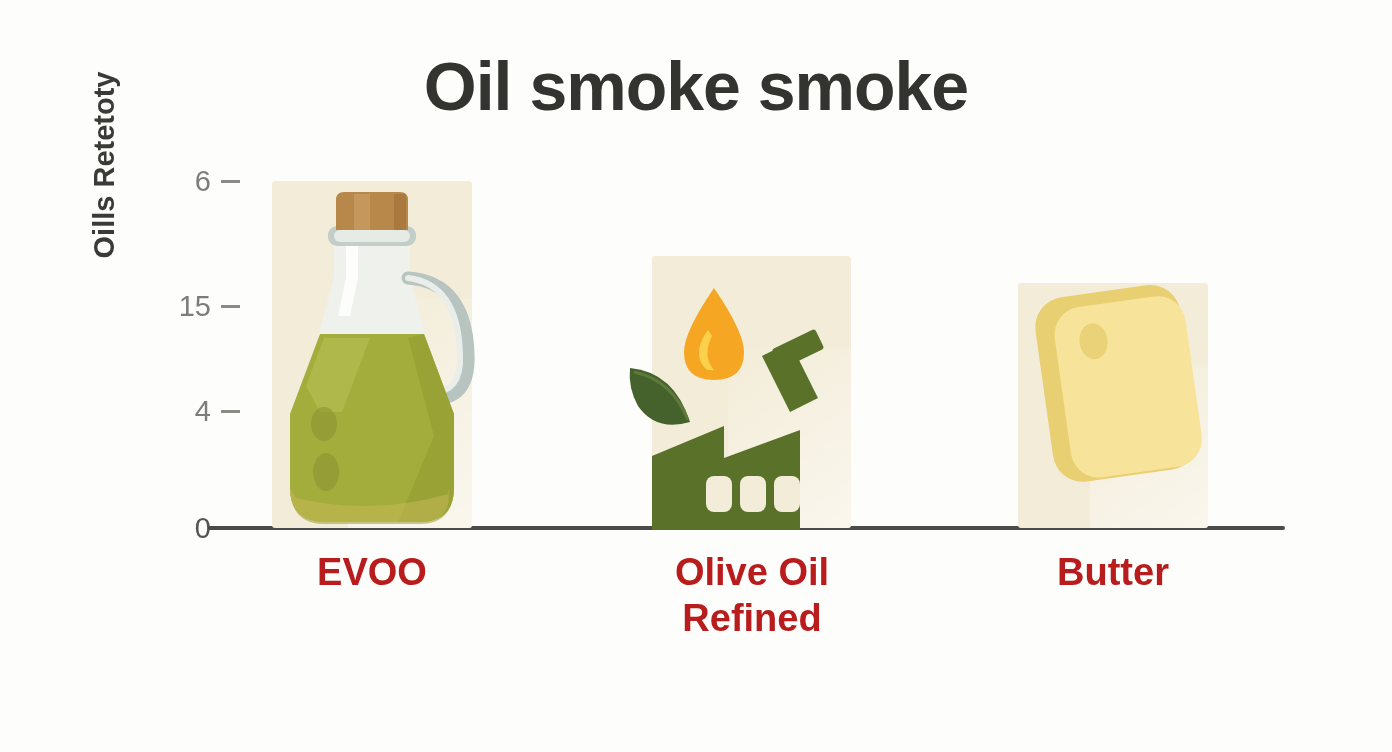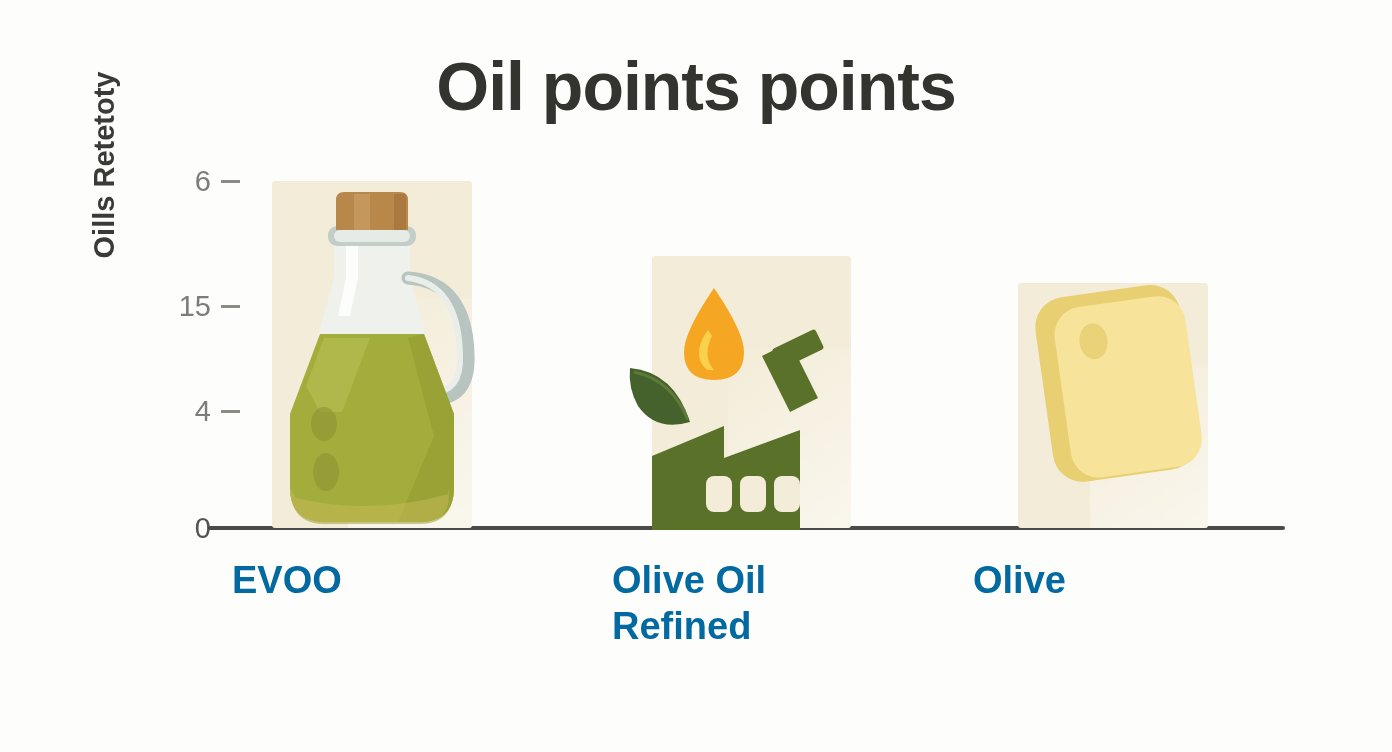--- a/index.html
+++ b/index.html
@@ -110,40 +110,39 @@
     width: 62%;
     height: 66%;
     background: linear-gradient(145deg, rgba(255,255,255,0) 0%, rgba(255,255,255,.55) 100%);
     pointer-events: none;
   }
 
   
   .xlabel {
     position: absolute;
     top: 549px;
-    text-align: left;
+    text-align: center;
     font-size: 38px;
     font-weight: bold;
-    color: #0369a1;
+    color: #b91c1c;
     line-height: 1.22;
-    margin-top: 8px;
   }
 
   
   .icon-layer {
     position: absolute;
     pointer-events: none;
   }
 </style>
 </head>
 <body>
 
 <div id="figure">
 
-  <div class="chart-title">Oil points points</div>
+  <div class="chart-title">Oil smoke smoke</div>
 
   <div class="ylabel">Oills Retetoty</div>
 
   <div id="yticks">
       <div class="ytick" style="top: 181px;">
         <span class="ytick-text">6</span>
         <span class="ytick-dash"></span>
       </div>
       <div class="ytick" style="top: 306px;">
         <span class="ytick-text">15</span>
@@ -235,16 +234,16 @@
   </div>
 
   <div class="xlabel" id="xlabel-0" style="left: 232px; width: 280px;">
       <div>EVOO</div>
     </div>
   <div class="xlabel" id="xlabel-1" style="left: 612px; width: 280px;">
       <div>Olive Oil</div>
       <div>Refined</div>
     </div>
   <div class="xlabel" id="xlabel-2" style="left: 973px; width: 280px;">
-      <div>Olive</div>
+      <div>Butter</div>
     </div>
 
 </div>
 
 </body></html>

